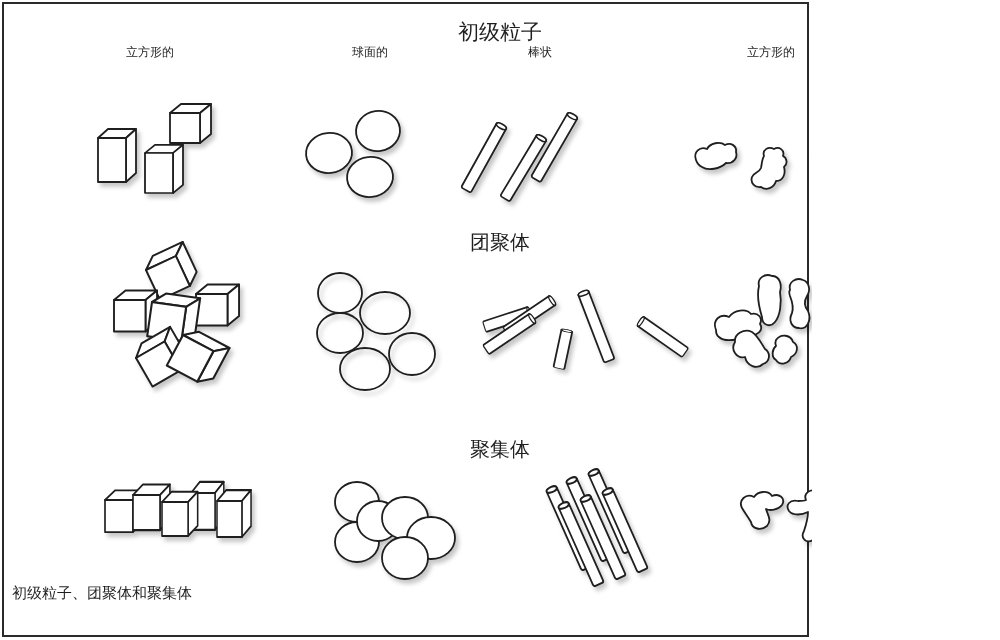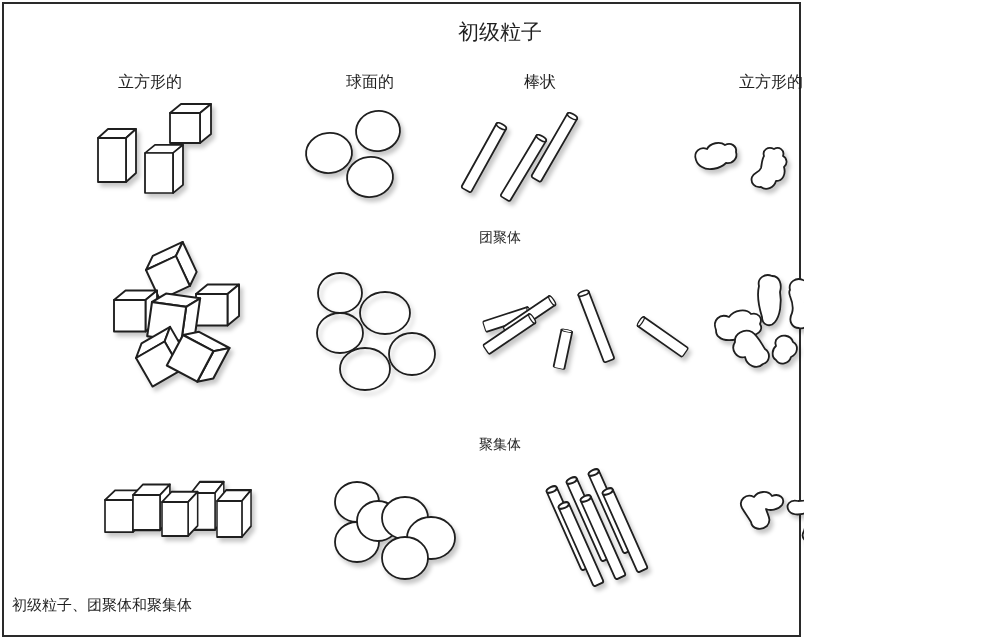--- a/index.html
+++ b/index.html
@@ -7,33 +7,34 @@
     --paper:#ffffff;
   }
   html,body{margin:0;padding:0;background:#fff;}
   .canvas{
     position:relative;
     width:804px;height:640px;
     background:var(--paper);
     font-family:"Liberation Sans","DejaVu Sans",sans-serif;
     color:var(--ink);
     overflow:hidden;
+    padding-left:8px;
   }
   .frame{
     position:absolute;
     left:2px;top:2px;right:3px;bottom:3px;
     border:2px solid #2a2a2a;
   }
   .txt{position:absolute;white-space:nowrap;color:var(--ink);}
   .title{top:18px;left:500px;transform:translateX(-50%);font-size:21px;}
-  .collabel{top:72px;font-size:16px;transform:translateX(-50%);}
-  .seclabel{left:500px;transform:translateX(-50%);font-size:14px;}
+  .collabel{top:44px;font-size:12px;transform:translateX(-50%);}
+  .seclabel{left:500px;transform:translateX(-50%);font-size:20px;}
   .sec2{top:229px;}
   .sec3{top:436px;}
-  .caption{left:12px;top:596px;font-size:15px;}
+  .caption{left:12px;top:584px;font-size:15px;}
   svg.drawing{
     position:absolute;
     overflow:visible;
     filter:drop-shadow(3px 4px 2px rgba(0,0,0,0.22));
   }
   svg.drawing *{
     stroke:var(--ink);
     stroke-width:1.8;
     stroke-linejoin:round;
     stroke-linecap:round;

